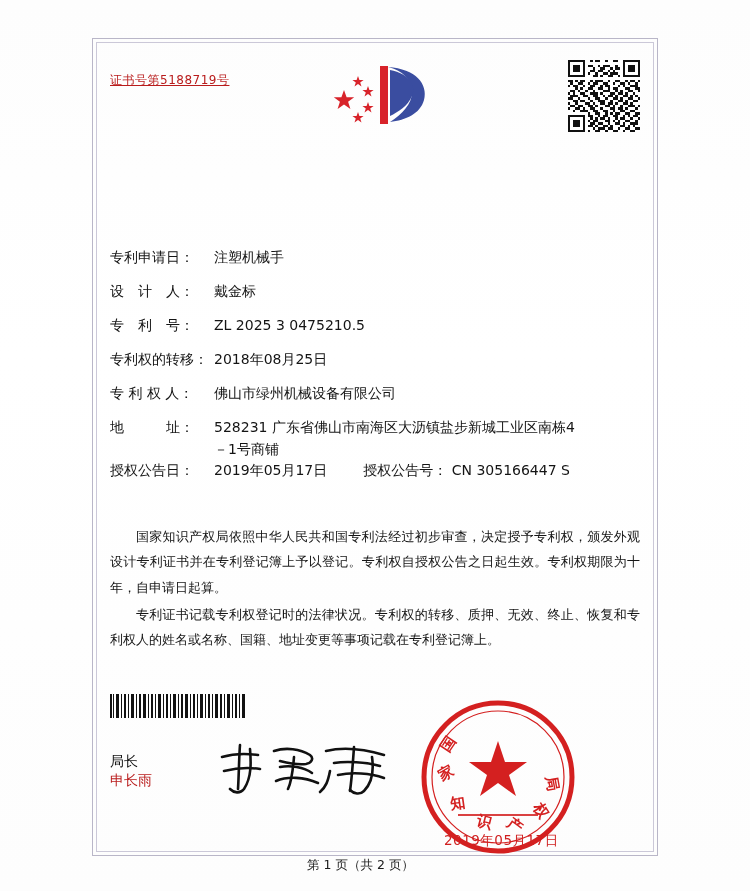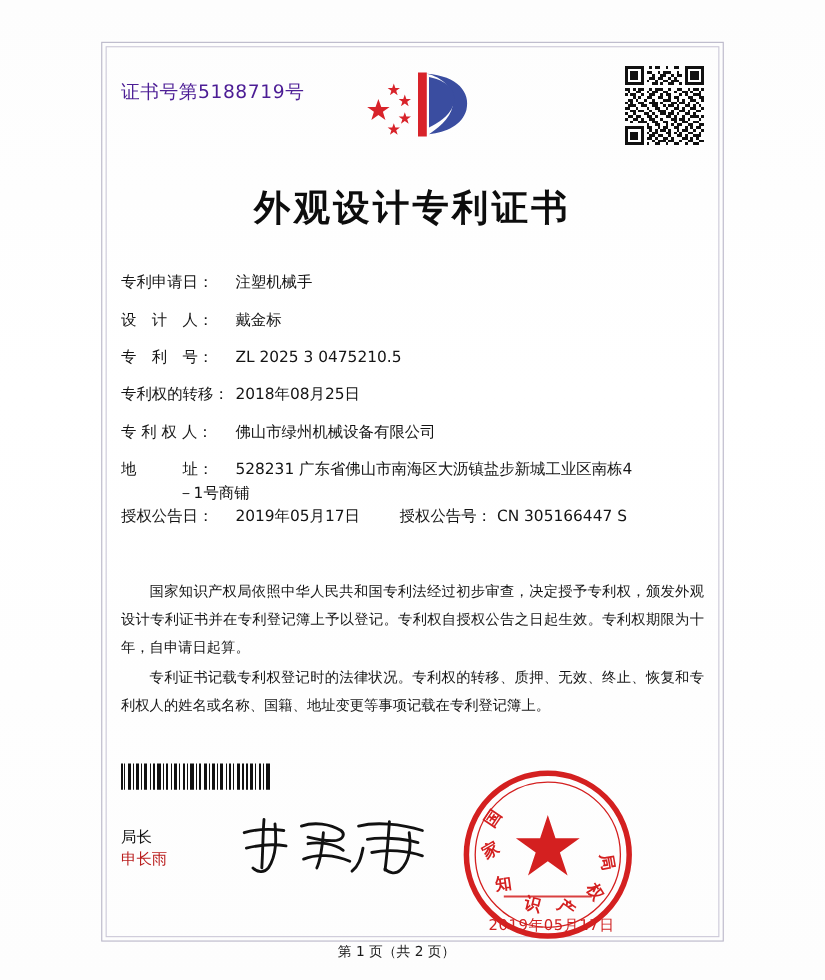--- a/index.html
+++ b/index.html
@@ -52,24 +52,25 @@
     top: 42px;
     width: 558px;
     height: 810px;
   }
 
   
   .cert-no {
     position: absolute;
     left: 14px;
     top: 30px;
-    font-size: 17px;
-    color: #4c1d95;
+    font-size: 12px;
+    color: #b91c1c;
     letter-spacing: 0.5px;
     font-family: "DejaVu Sans", sans-serif;
+    text-decoration: underline;
   }
 
   
   .logo {
     position: absolute;
     left: 228px;
     top: 20px;
     width: 120px;
     height: 66px;
   }
@@ -123,33 +124,33 @@
     vertical-align: top;
     max-width: 420px;
   }
   .field-value2 {
     display: inline-block;
     margin-left: 36px;
     text-align: right;
   }
   .addr-line2 {
     display: block;
-    margin-left: 52px;
+    margin-left: 104px;
   }
 
   
   .paras {
     position: absolute;
     left: 14px;
     top: 483px;
     width: 530px;
     font-size: 13px;
     line-height: 1.95;
     color: #151515;
-    font-family: Liberation Serif, serif;
+    font-family: Liberation Mono, monospace;
     text-align: justify;
   }
   .para { text-indent: 26px; margin: 0 0 2px 0; }
 
   
   .barcode {
     position: absolute;
     left: 14px;
     top: 652px;
     width: 136px;
@@ -447,21 +448,20 @@
           <rect x="8" y="28" width="1" height="1"></rect>
             <rect x="11" y="28" width="2" height="1"></rect>
             <rect x="15" y="28" width="1" height="1"></rect>
             <rect x="18" y="28" width="2" height="1"></rect>
             <rect x="22" y="28" width="1" height="1"></rect>
             <rect x="25" y="28" width="2" height="1"></rect>
         </g>
       </svg>
     </div>
 
-    <div class="title">外观设计专利证书</div>
 
     <div class="fields">
 
       <div class="field-row">
         <span class="field-label">专利申请日：</span><span class="field-value">注塑机械手</span>
       </div>
 
       <div class="field-row">
         <span class="field-label">设　计　人：</span><span class="field-value">戴金标</span>
       </div>

